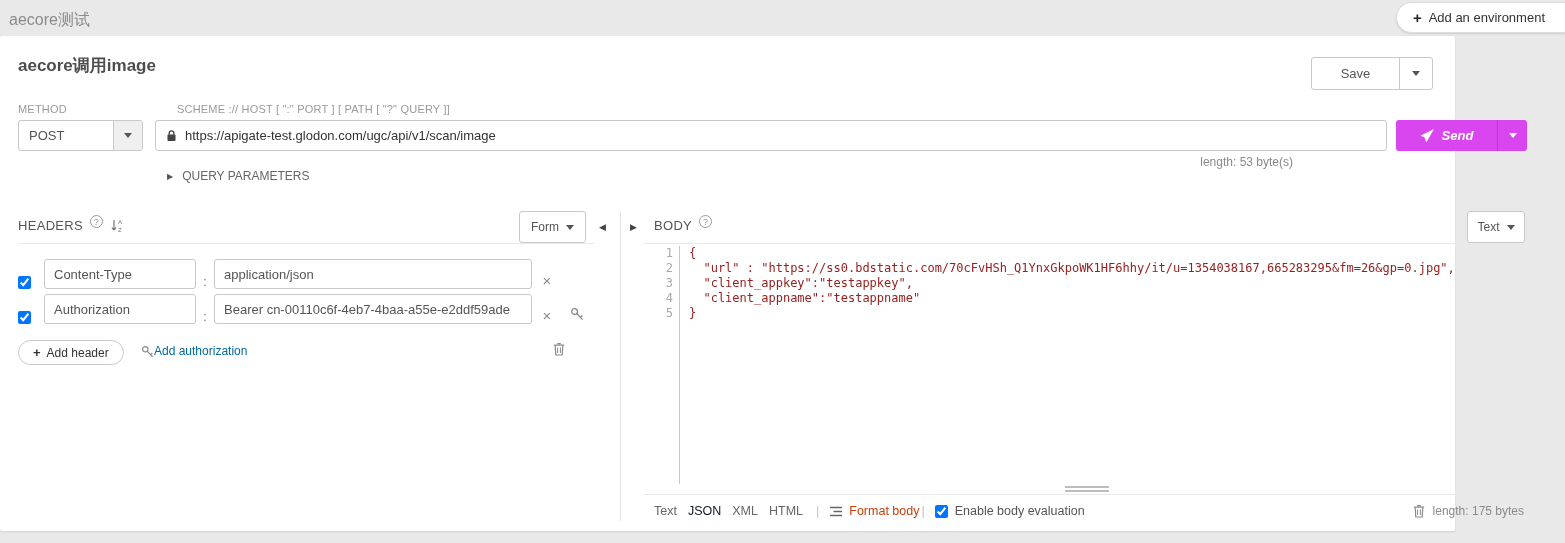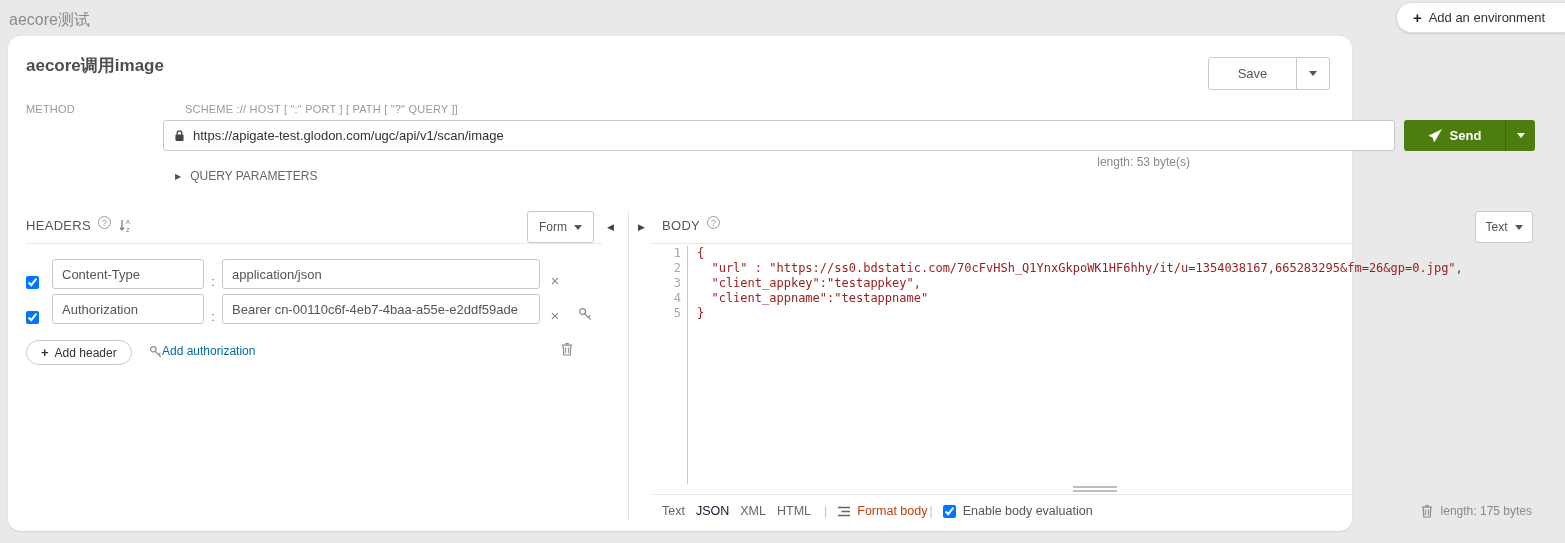--- a/index.html
+++ b/index.html
@@ -19,22 +19,22 @@
     position:absolute; right:0; top:2px; height:31px;
     background:#fff; border:1px solid #ddd; border-right:none;
     border-radius:16px 0 0 16px;
     box-shadow:0 1px 2px rgba(0,0,0,.12);
     display:flex; align-items:center; padding:0 20px 0 16px; gap:7px;
     font-size:13px; color:#333; cursor:pointer;
   }
   .add-env-btn .plus { font-size:15px; font-weight:bold; color:#222; }
   
   .card {
-    position:absolute; left:8px; top:36px; width:1344px; height:495px;
-    background:#fff; border-radius:13px; box-shadow:0 1px 2px rgba(0,0,0,.10);
+    position:absolute; left:0; top:36px; width:1455px; height:495px;
+    background:#fff; border-radius:2px; box-shadow:0 1px 2px rgba(0,0,0,.10);
   }
   .page-title { position:absolute; left:18px; top:18px; font-size:17px; font-weight:bold; color:#4d4d4d; }
   
   .split-btn { position:absolute; display:flex; border:1px solid #c9c9c9; border-radius:3px; background:#fff; overflow:hidden; cursor:pointer; }
   .split-btn .main { display:flex; align-items:center; justify-content:center; color:#555; }
   .split-btn .caret-seg { display:flex; align-items:center; justify-content:center; border-left:1px solid #c9c9c9; }
   .caret { width:0; height:0; border-left:4px solid transparent; border-right:4px solid transparent; border-top:5px solid #555; display:inline-block; }
   .save-btn { right:22px; top:21px; height:33px; }
   .save-btn .main { width:87px; font-size:13px; }
   .save-btn .caret-seg { width:33px; }
@@ -43,29 +43,29 @@
   .method-label { left:18px; top:67px; }
   .scheme-label { left:177px; top:67px; }
   .method-select { left:18px; top:84px; width:125px; height:31px; }
   .method-select .main { flex:1; justify-content:flex-start; padding-left:10px; font-size:13px; }
   .method-select .caret-seg { width:29px; background:#efefef; }
   .url-box {
     position:absolute; left:155px; top:84px; width:1232px; height:31px;
     border:1px solid #c9c9c9; border-radius:3px; display:flex; align-items:center; padding:0 10px; gap:8px; background:#fff;
   }
   .url-box input { border:none; outline:none; flex:1; font-size:13px; color:#333; font-family:"Liberation Sans",sans-serif; background:transparent; }
-  .send-btn { left:1396px; top:84px; width:131px; height:31px; border:none; background:#4d7c0f; }
+  .send-btn { left:1396px; top:84px; width:131px; height:31px; border:none; background:#d946ef;font-style:italic; }
   .send-btn .main { flex:1; gap:8px; color:#fff; font-size:13px; font-weight:bold; }
   .send-btn .caret-seg { width:30px; border-left:1px solid rgba(0,0,0,.18); }
   .send-btn .caret { border-top-color:#fff; }
   .url-length { position:absolute; top:119px; right:162px; font-size:12px; color:#8a8a8a; }
   .query-params { position:absolute; left:167px; top:133px; font-size:12px; color:#666; display:flex; align-items:center; gap:9px; cursor:pointer; }
   .disc { font-size:8px; color:#555; }
   
-  .section-title { position:absolute; font-size:13px; color:#555; display:flex; align-items:flex-end; gap:7px; letter-spacing:.3px; }
+  .section-title { position:absolute; font-size:13px; color:#555; display:flex; align-items:center; gap:7px; letter-spacing:.3px; }
   .headers-title { left:18px; top:182px; }
   .body-title { left:654px; top:182px; }
   .help-circle {
     width:13px; height:13px; border:1px solid #999; border-radius:50%;
     font-size:9px; color:#999; display:inline-flex; align-items:center; justify-content:center; position:relative; top:-4px;
   }
   .mini-btn { position:absolute; display:flex; align-items:center; justify-content:center; gap:7px; border:1px solid #c9c9c9; border-radius:3px; background:#fff; font-size:12px; color:#555; cursor:pointer; }
   .form-btn { left:519px; top:175px; width:67px; height:32px; }
   .text-btn { left:1467px; top:175px; width:58px; height:32px; }
   .chev { position:absolute; font-size:9px; color:#444; cursor:pointer; top:186px; }
@@ -128,20 +128,26 @@
   <div class="split-btn save-btn">
     <div class="main">Save</div>
     <div class="caret-seg">
         <span class="caret"></span>
       </div>
   </div>
 
   <div class="field-label method-label">METHOD</div>
   <div class="field-label scheme-label">SCHEME :// HOST [ ":" PORT ] [ PATH [ "?" QUERY ]]</div>
 
+  <div class="split-btn method-select">
+    <div class="main">POST</div>
+    <div class="caret-seg">
+        <span class="caret"></span>
+      </div>
+  </div>
 
   <div class="url-box">
     <span>
       <svg width="11" height="13" viewBox="0 0 12 14">
         <path d="M3.5 6.2 V4.4 a2.5 2.5 0 0 1 5 0 V6.2" fill="none" stroke="#444" stroke-width="1.5"></path>
         <rect x="1.6" y="6" width="8.8" height="7" rx="1" fill="#444"></rect>
       </svg>
     </span>
     <input type="text" value="https://apigate-test.glodon.com/ugc/api/v1/scan/image" style="">
   </div>

